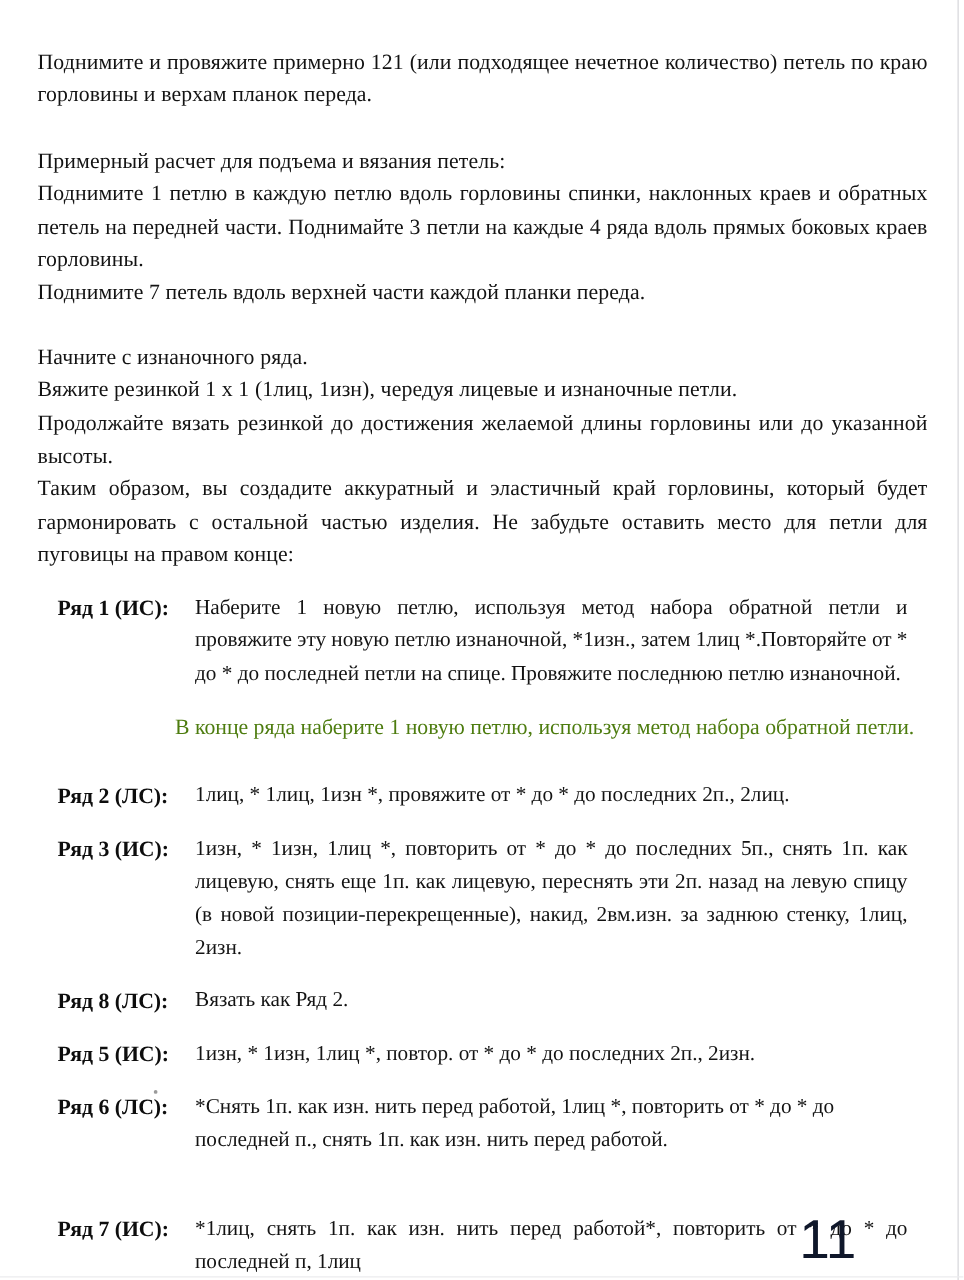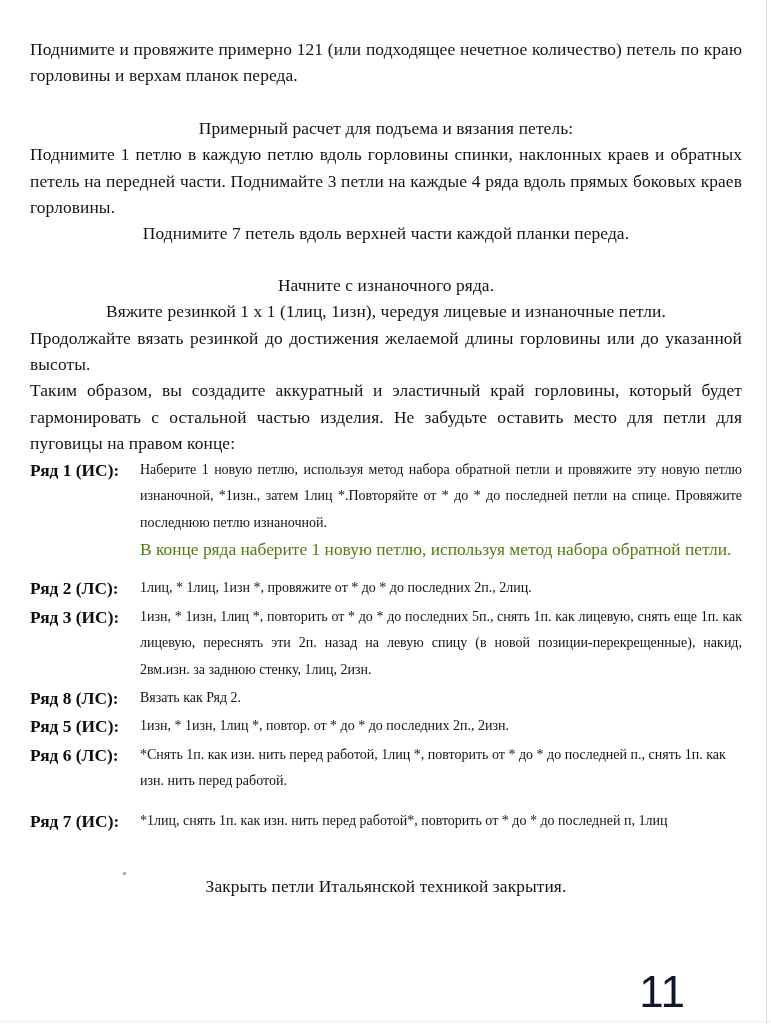--- a/index.html
+++ b/index.html
@@ -44,44 +44,44 @@
     width: 712px;
   }
   .para {
     font-size: 17.4px;
     line-height: 26.4px;
     text-align: justify;
     margin: 0;
     color: #131313;
     letter-spacing: 0.1px;
   }
-  .para.nojust { text-align: center; }
+  .para.nojust { text-align: left; }
   .gap-lg { height: 26px; }
   .gap-md { height: 25px; }
   .gap-sm { height: 13px; }
 
   
   .rowblock {
     display: flex;
     align-items: flex-start;
-    margin: 0;
+    margin: 16px;
   }
   .rowblock + .rowblock { margin-top: 2px; }
   .row-label {
     flex: 0 0 110px;
     width: 110px;
     font-weight: bold;
     font-size: 17.4px;
     line-height: 26.4px;
     color: #0d0d0d;
     white-space: nowrap;
   }
   .row-body {
     flex: 1 1 auto;
-    font-size: 14px;
+    font-size: 17px;
     line-height: 26.4px;
     text-align: justify;
     color: #131313;
   }
   .row-body.nojust { text-align: left; }
   .row-cont {
     margin-left: 110px;
     font-size: 17.4px;
     line-height: 26.4px;
     text-align: left;

